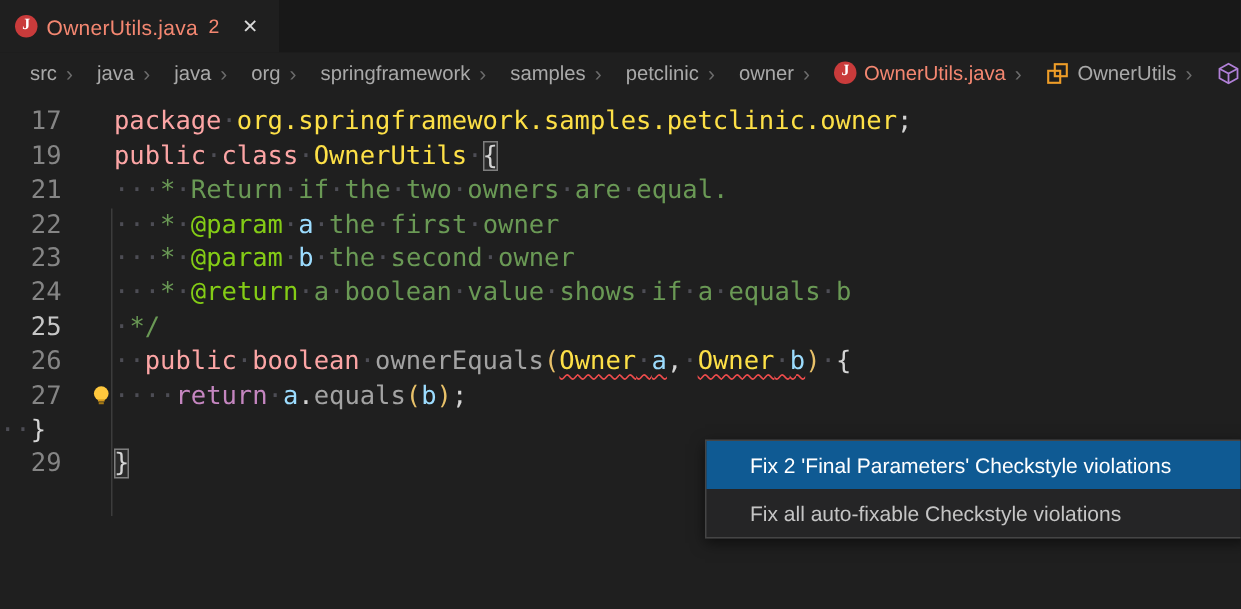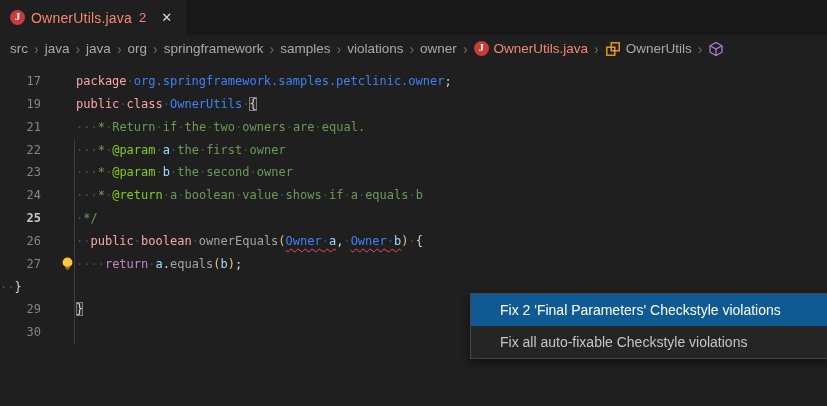--- a/index.html
+++ b/index.html
@@ -15,36 +15,36 @@
   .tab-close{font-size:13px;color:#d8d8d8;margin-left:6px;padding:1px 3px;border-radius:3px;}
 
   .java-circle{width:15px;height:15px;border-radius:50%;background:#c93b3b;flex:0 0 auto;
        display:inline-flex;align-items:center;justify-content:center;}
   .java-circle .jl{color:#fff;font-size:10.5px;font-weight:bold;line-height:1;
        font-family:"Liberation Serif",serif;}
 
   
   .breadcrumbs{height:27px;background:#1f1f1f;display:flex;align-items:center;
        padding-left:10px;font-size:13.5px;color:#a9a9a9;white-space:nowrap;overflow:hidden;}
-  .bc-item{display:inline-flex;align-items:center;gap:5px;cursor:pointer;}
+  .bc-item{display:inline-flex;align-items:center;gap:5px;cursor:pointer;margin-left:10px;}
   .bc-sep{color:#6c6c6c;margin:0 6px;font-size:14px;line-height:1;}
   .bc-ico{display:inline-flex;width:16px;height:16px;flex:0 0 auto;}
 
   
   .editor{position:relative;padding-top:8px;background:#1f1f1f;height:343px;cursor:text;}
   .code-line{display:flex;height:22.85px;line-height:22.85px;white-space:pre;position:relative;
-       font-family:"DejaVu Sans Mono",monospace;font-size:12px;}
+       font-family:"DejaVu Sans Mono",monospace;font-size:17px;}
   .gutter{flex:0 0 76px;box-sizing:border-box;text-align:right;padding-right:35px;
        color:#858585;user-select:none;}
-  .gutter.active{color:#c6c6c6;font-weight:bold;}
+  .gutter.active{color:#c6c6c6;}
   .code-content{white-space:pre;}
 
   .tok.kw{color:#fca5a5}
   .tok.ctrl{color:#c586c0}
-  .tok.type{color:#3b82f6}
+  .tok.type{color:#fde047}
   .tok.fn{color:#a3a3a3}
   .tok.var{color:#9cdcfe}
   .tok.cm{color:#6a9955}
   .tok.tag{color:#84cc16}
   .tok.punc{color:#d4d4d4}
   .tok.paren{color:#e8c169}
   .tok.ws{color:#4d4d55}
   .tok.sq{text-decoration:underline wavy #f14c4c;text-decoration-thickness:1px;
        text-underline-offset:3px;text-decoration-skip-ink:none;}
   .tok.match{outline:1px solid #7e7e7e;outline-offset:-1px;background:rgba(120,120,120,.12);}
@@ -96,21 +96,21 @@
     <span class="bc-sep">›</span>
     <span class="bc-item">
       <span class="bc-label">springframework</span>
     </span>
     <span class="bc-sep">›</span>
     <span class="bc-item">
       <span class="bc-label">samples</span>
     </span>
     <span class="bc-sep">›</span>
     <span class="bc-item">
-      <span class="bc-label">violations</span>
+      <span class="bc-label">petclinic</span>
     </span>
     <span class="bc-sep">›</span>
     <span class="bc-item">
       <span class="bc-label">owner</span>
     </span>
     <span class="bc-sep">›</span>
     <span class="bc-item">
   <span class="java-circle">
         <span class="jl">J</span>
       </span>
@@ -150,20 +150,19 @@
   <svg width="17" height="17" viewBox="0 0 16 16">
     <circle cx="8" cy="6" r="4.6" fill="#ffc83d"></circle>
     <rect x="5.9" y="9.6" width="4.2" height="1.4" fill="#d69c1e"></rect>
     <rect x="6.4" y="11.4" width="3.2" height="1.3" fill="#a87b15"></rect>
   </svg>
 </span><span class="code-content"><span class="tok ws">·</span><span class="tok cm">*/</span></span></div>
       <div class="code-line"><span class="gutter">26</span><span class="code-content"><span class="tok ws">··</span><span class="tok kw">public</span><span class="tok ws">·</span><span class="tok kw">boolean</span><span class="tok ws">·</span><span class="tok fn">ownerEquals</span><span class="tok paren">(</span><span class="tok type sq">Owner</span><span class="tok ws sq">·</span><span class="tok var sq">a</span><span class="tok punc">,</span><span class="tok ws">·</span><span class="tok type sq">Owner</span><span class="tok ws sq">·</span><span class="tok var sq">b</span><span class="tok paren">)</span><span class="tok ws">·</span><span class="tok punc">{</span></span></div>
       <div class="code-line"><span class="gutter">27</span><span class="code-content"><span class="tok ws">····</span><span class="tok ctrl">return</span><span class="tok ws">·</span><span class="tok var">a</span><span class="tok punc">.</span><span class="tok fn">equals</span><span class="tok paren">(</span><span class="tok var">b</span><span class="tok paren">)</span><span class="tok punc">;</span></span></div>
       <div class="code-line"><span class="code-content"><span class="tok ws">··</span><span class="tok punc">}</span></span></div>
       <div class="code-line"><span class="gutter">29</span><span class="code-content"><span class="tok punc match">}</span></span></div>
-      <div class="code-line"><span class="gutter">30</span><span class="code-content"></span></div>
     </div>
 </div>
 
 <div class="action-menu">
     <div class="menu-item selected">Fix 2 'Final Parameters' Checkstyle violations</div>
     <div class="menu-item">Fix all auto-fixable Checkstyle violations</div>
   </div>
 
 </body></html>

